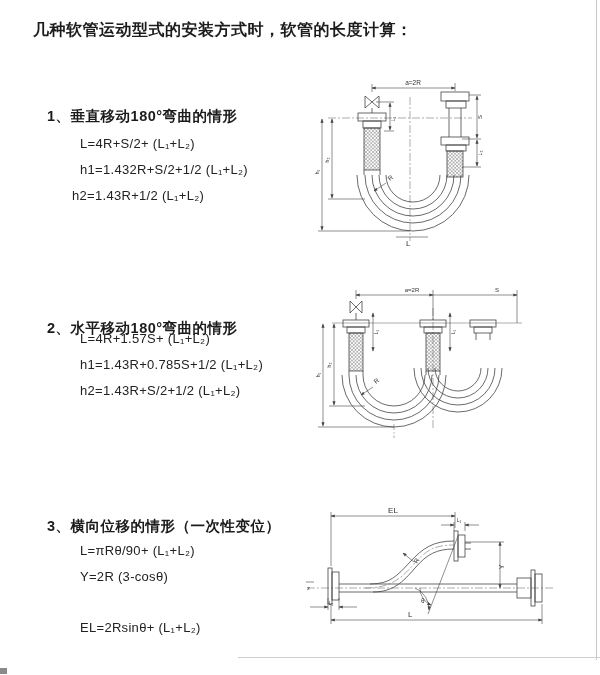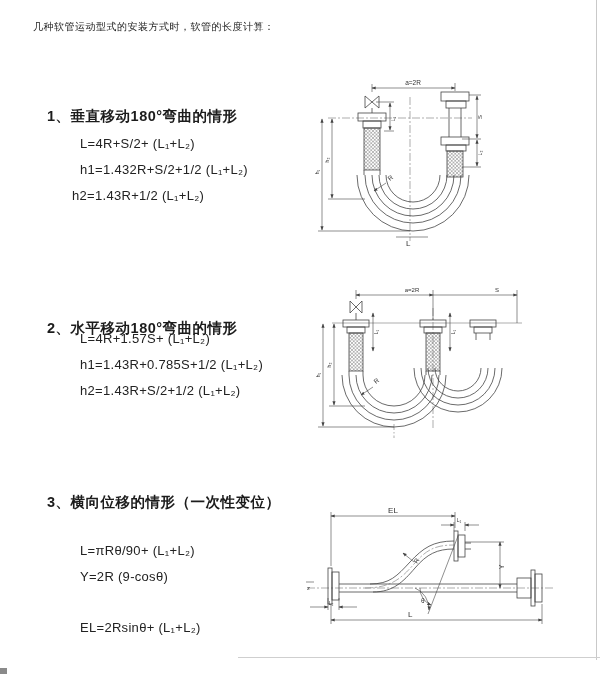--- a/index.html
+++ b/index.html
@@ -1,24 +1,24 @@
 <!DOCTYPE html>
 <html><head>
 <meta charset="utf-8">
 <style>
   html,body{margin:0;padding:0;}
   body{width:600px;height:675px;background:#ffffff;position:relative;overflow:hidden;
        font-family:"Liberation Sans","DejaVu Sans",sans-serif;color:#1c1c1c;}
   .abs{position:absolute;}
-  .page-title{left:33px;top:20px;font-size:10px;font-weight:normal;letter-spacing:0.5px;}
+  .page-title{left:33px;top:20px;font-size:16px;font-weight:bold;letter-spacing:0.5px;}
   .sec-heading{font-size:14.5px;font-weight:bold;letter-spacing:0.5px;}
   .formula{font-size:13px;font-weight:400;letter-spacing:0.3px;color:#222;margin-left:8px;}
   .h1{left:47px;top:107px;} .f10{left:72px;top:136px;} .f11{left:72px;top:162px;} .f12{left:64px;top:188px;}
   .h2{left:47px;top:303px;margin-top:16px;} .f20{left:72px;top:331px;} .f21{left:72px;top:357px;} .f22{left:72px;top:383px;}
-  .h3{left:47px;top:493px;} .f30{left:72px;top:543px;} .f31{left:72px;top:569px;} .f32{left:72px;top:620px;text-align:center;}
+  .h3{left:47px;top:517px;} .f30{left:72px;top:543px;} .f31{left:72px;top:569px;} .f32{left:72px;top:620px;text-align:center;}
   .fig1{left:310px;top:75px;} .fig2{left:310px;top:280px;} .fig3{left:295px;top:500px;}
   svg{display:block;}
   svg text{font-family:"Liberation Sans","DejaVu Sans",sans-serif;fill:#333;}
   .scan-edge-right{left:596px;top:0px;width:1px;height:660px;background:#c9c9c9;}
   .scan-edge-bottom{left:238px;top:657px;width:362px;height:1px;background:#cfcfcf;}
   .scan-mark{left:0px;top:668px;width:7px;height:6px;background:#8a8a8a;}
 </style>
 </head>
 <body>
 
@@ -29,21 +29,21 @@
 <div class="abs formula f11">h1=1.432R+S/2+1/2 (L₁+L₂)</div>
 <div class="abs formula f12">h2=1.43R+1/2 (L₁+L₂)</div>
 
 <div class="abs sec-heading h2">2、水平移动180°弯曲的情形</div>
 <div class="abs formula f20">L=4R+1.57S+ (L₁+L₂)</div>
 <div class="abs formula f21">h1=1.43R+0.785S+1/2 (L₁+L₂)</div>
 <div class="abs formula f22">h2=1.43R+S/2+1/2 (L₁+L₂)</div>
 
 <div class="abs sec-heading h3">3、横向位移的情形（一次性变位）</div>
 <div class="abs formula f30">L=πRθ/90+ (L₁+L₂)</div>
-<div class="abs formula f31">Y=2R (9-cosθ)</div>
+<div class="abs formula f31">Y=2R (3-cosθ)</div>
 <div class="abs formula f32">EL=2Rsinθ+ (L₁+L₂)</div>
 
 <div class="abs fig1">
 <svg width="290" height="180" viewBox="0 0 290 180">
   <defs>
     <pattern id="braid" patternUnits="userSpaceOnUse" width="3.5" height="3.5">
       <path d="M0,3.5 L3.5,0 M0,0 L3.5,3.5" stroke="#666" stroke-width="0.45" fill="none"></path>
     </pattern>
     <marker id="ar" viewBox="0 0 8 8" refX="7" refY="4" markerWidth="7" markerHeight="7" orient="auto-start-reverse">
       <path d="M0,1 L8,4 L0,7 Z" fill="#444"></path>

